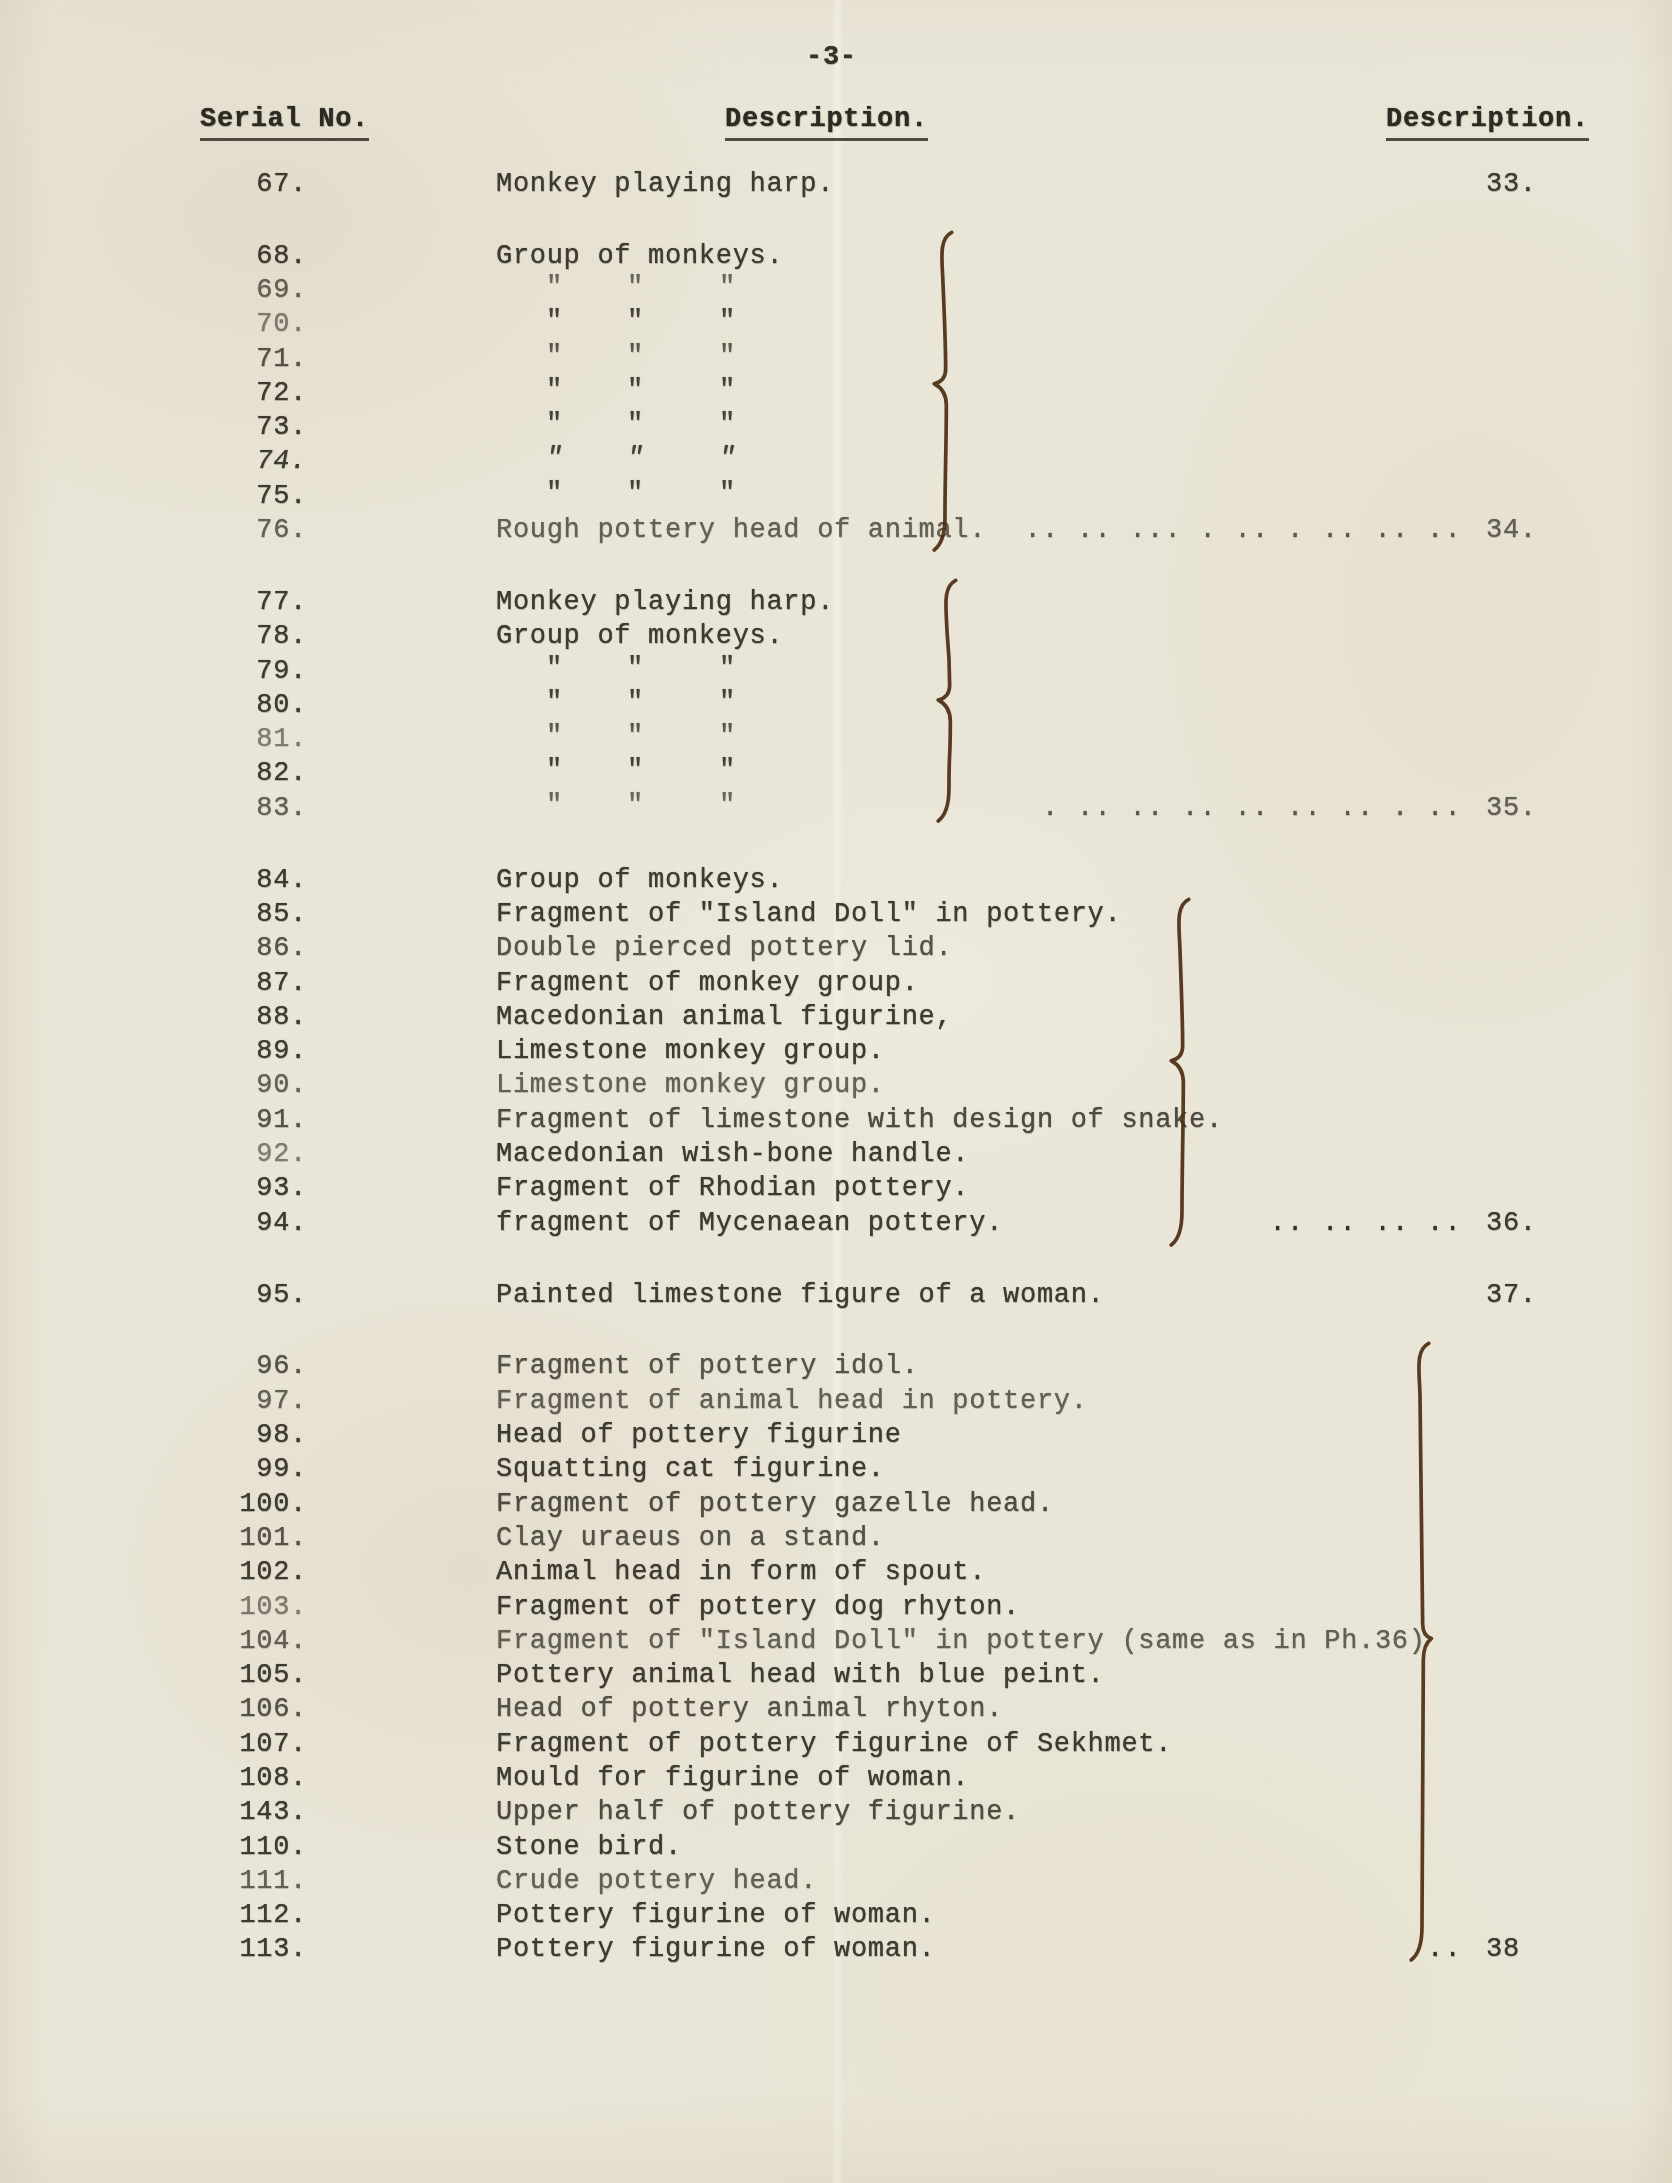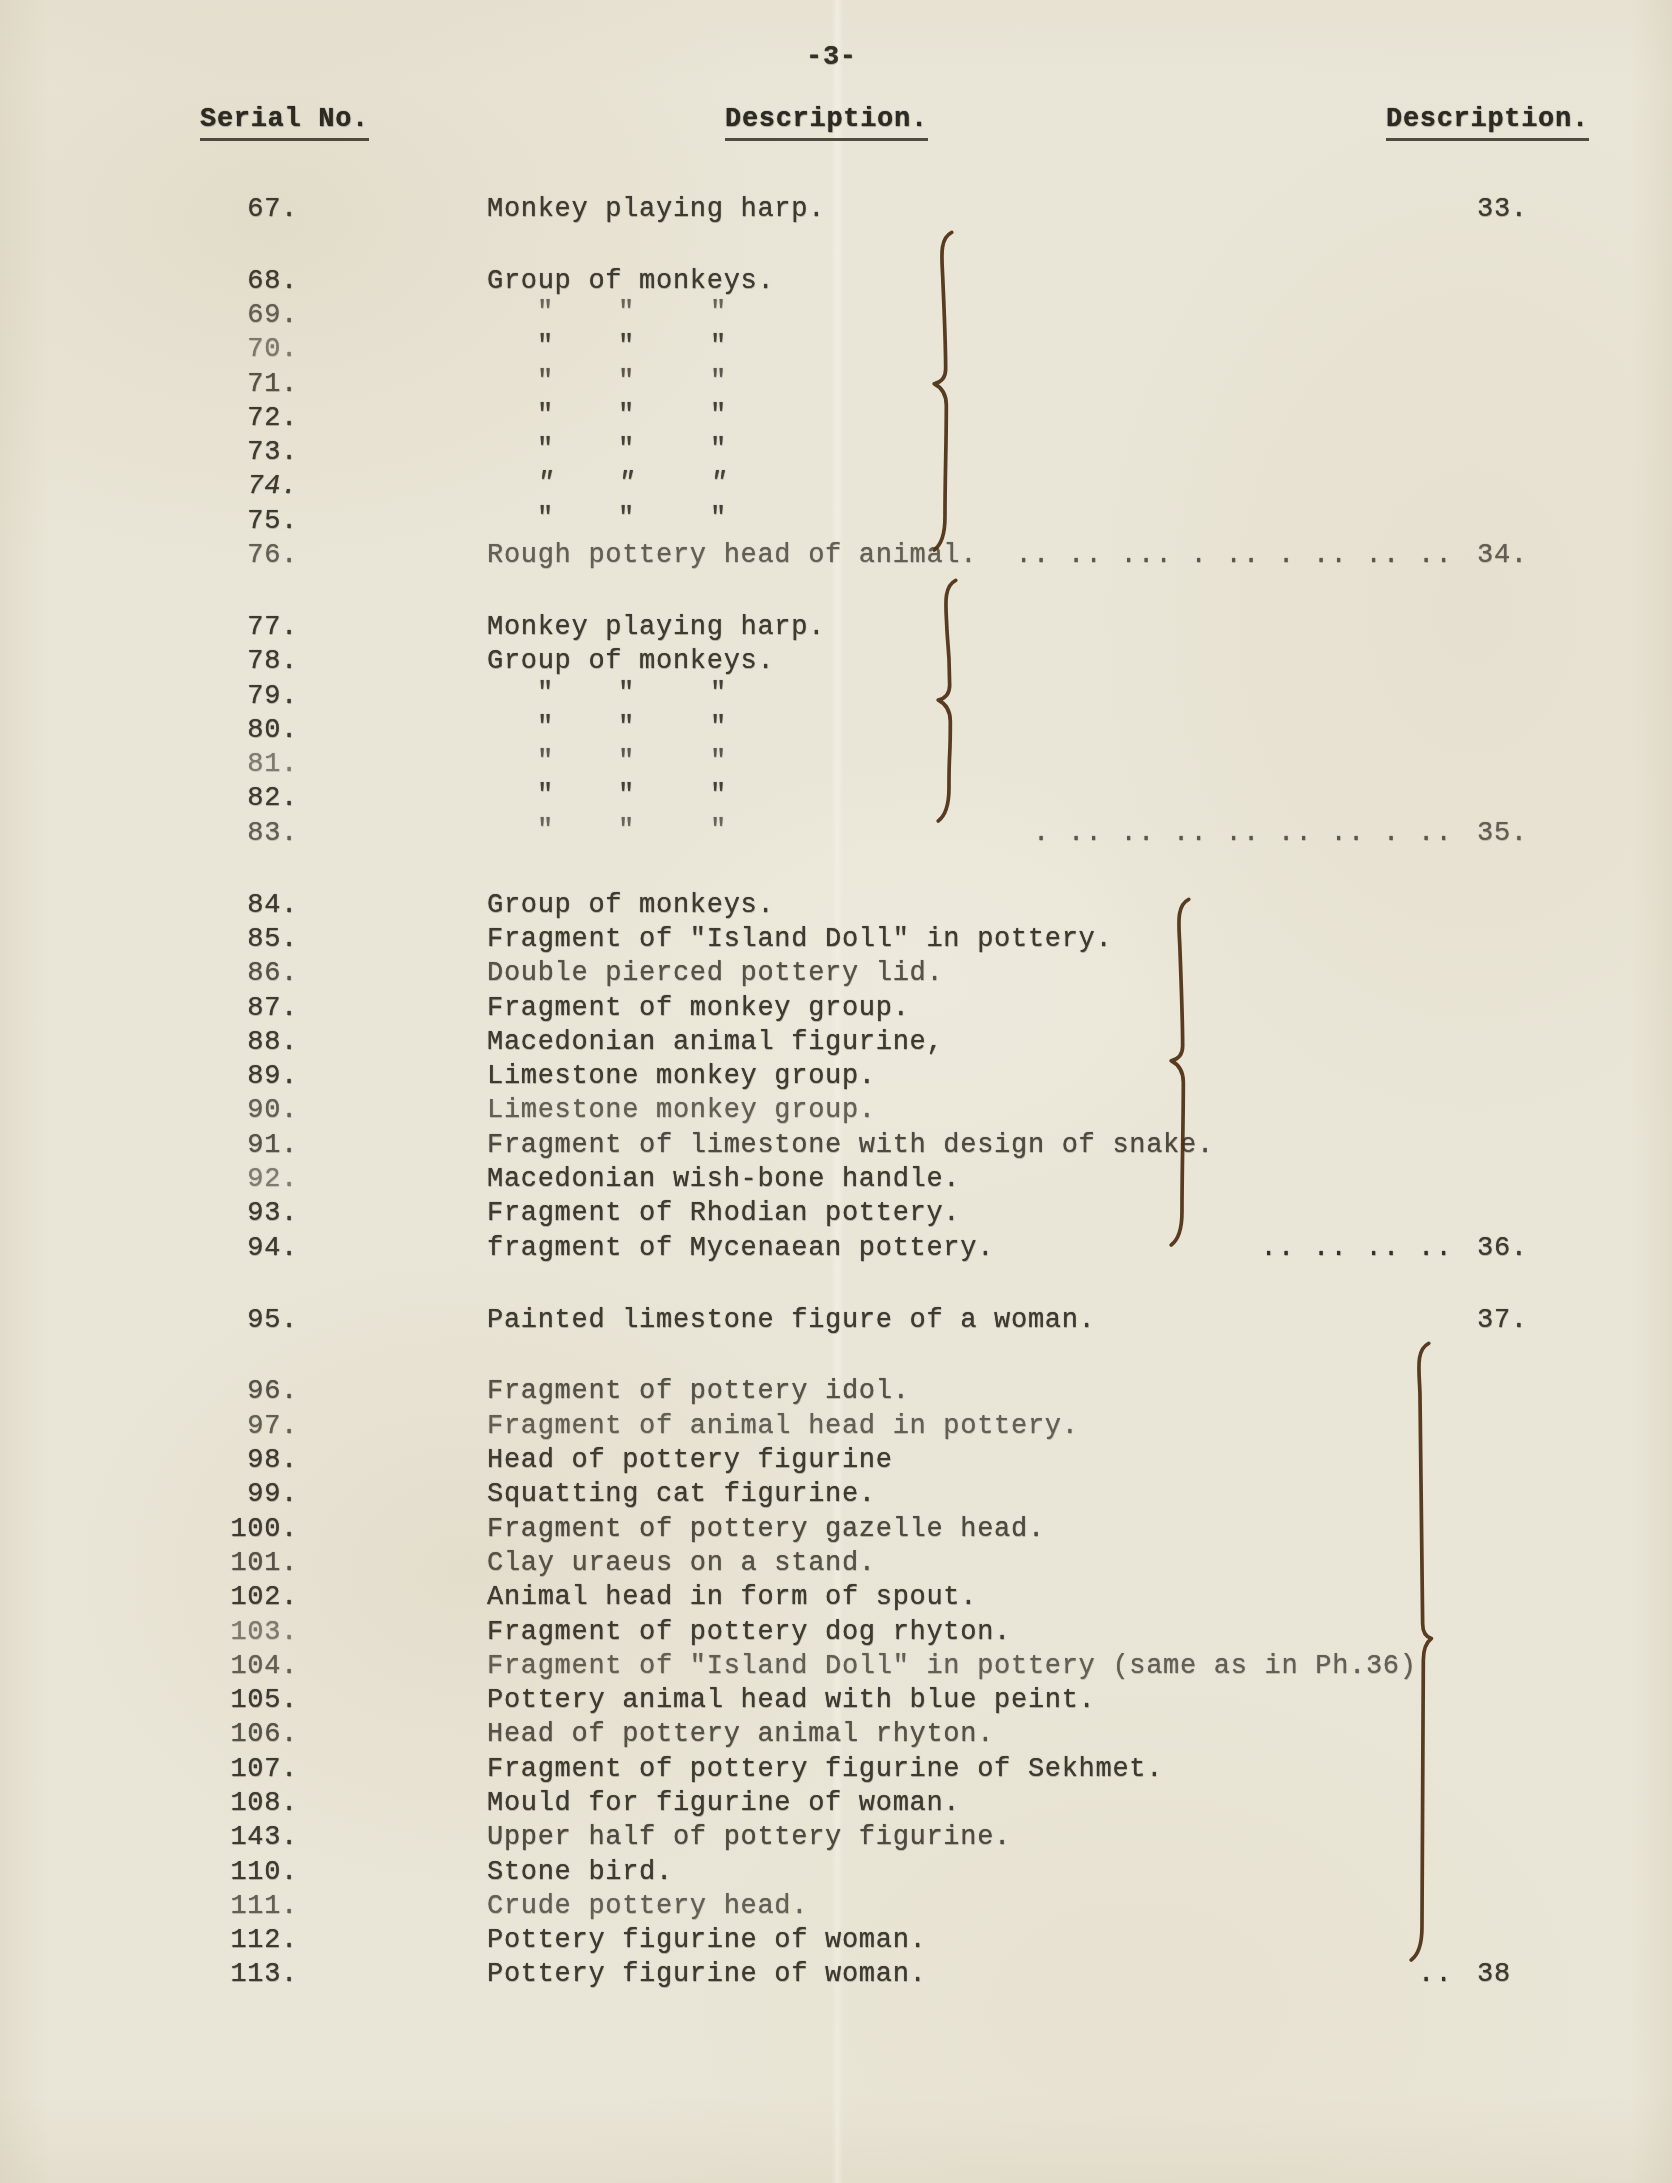--- a/index.html
+++ b/index.html
@@ -35,21 +35,21 @@
     position:absolute;top:102px;
     color:#2d2a24;
     font-weight:bold;
     padding-bottom:2px;
     border-bottom:3.4px solid rgba(45,40,32,.82);
     text-shadow:0 0 1.1px rgba(45,40,32,.9), 0.7px 0.7px 0.7px rgba(45,40,32,.25);
   }
   .hdr.serial{left:200px;}
   .hdr.desc{left:725px;}
   .hdr.photo{left:1386px;}
-  .row{position:absolute;left:8px;width:1330px;height:34px;margin-top:25px;}
+  .row{position:absolute;left:17px;width:1330px;height:34px;}
   .cell{position:absolute;top:0;}
   .ser{left:199px;width:91px;text-align:right;}
   .desc{left:479px;}
   .dots{left:840px;width:605px;text-align:right;letter-spacing:1.3px;color:#35312a;}
   .photo{left:1469px;}
   .ditto-mark{position:absolute;top:-2.7px;color:#45413a;}
   
   .row:nth-child(5n) .cell{opacity:.86;}
   .row:nth-child(7n+3) .cell{opacity:.78;}
   .row:nth-child(11n+4) .ser{opacity:.62;}

